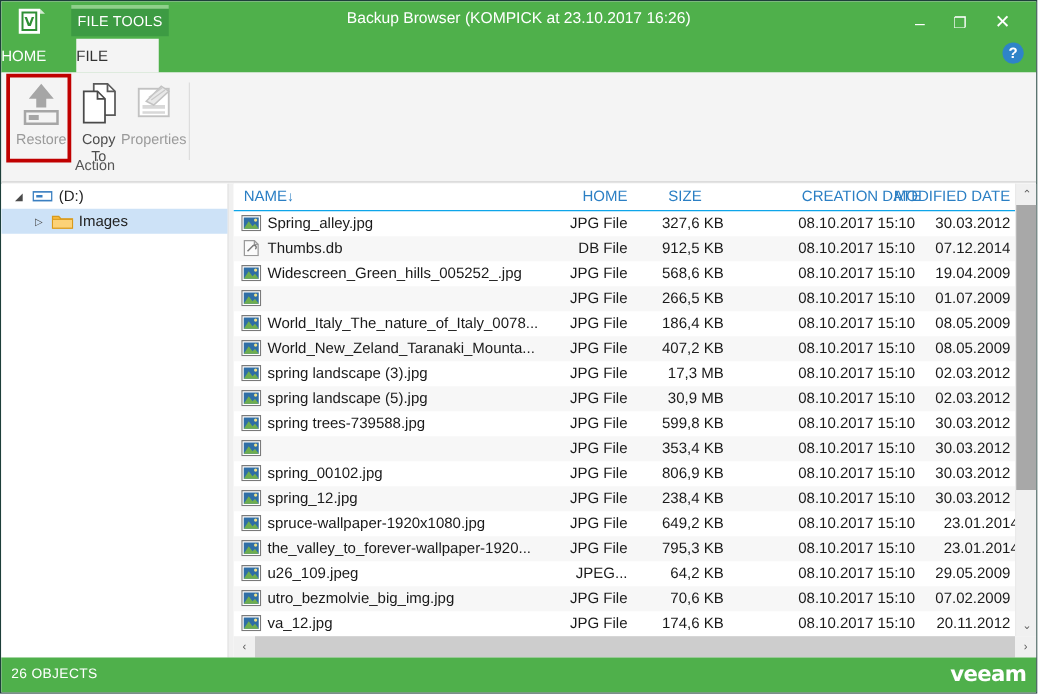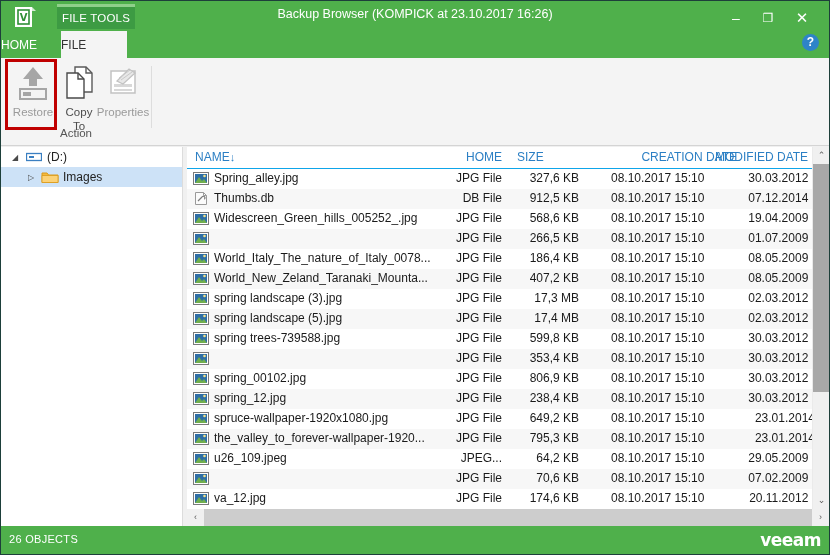--- a/index.html
+++ b/index.html
@@ -133,40 +133,40 @@
     position: absolute; left: 0; top: 0; right: 17px; height: 22px;
     border-bottom: 1px solid #0ea5e9;
     background: #ffffff;
   }
   .hcell {
     position: absolute; top: 3px; font-size: 12px; color: #2b7fc4;
     white-space: nowrap;
   }
   .h-name { left: 8px; }
   .h-type { left: 255px; width: 60px; text-align: right; }
-  .h-size { left: 330px; width: 62px; text-align: left; }
+  .h-size { left: 330px; width: 62px; text-align: center; }
   .h-cdate { left: 405px; width: 145px; text-align: right; }
   .h-mdate { left: 528px; width: 120px; text-align: left; }
   .sort-arrow { font-size: 11px; color: #2b7fc4; }
 
   .rows {
     position: absolute; left: 0; top: 22px; right: 17px; bottom: 17px;
     overflow: hidden;
   }
   .row {
     position: relative; height: 20px; width: 100%;
     font-size: 12px; color: #1a1a1a;
   }
   .row:nth-child(even) { background: #f7f7f7; }
   .cell { position: absolute; top: 2px; white-space: nowrap; }
   .c-icon { left: 6px; top: 3px; width: 16px; height: 14px; }
   .c-name { left: 27px; }
   .c-type { left: 255px; width: 60px; text-align: right; }
   .c-size { left: 330px; width: 62px; text-align: right; }
-  .c-cdate { left: 424px; width: 145px; text-align: left; }
+  .c-cdate { left: 400px; width: 145px; text-align: right; }
   .c-mdate { left: 528px; width: 120px; text-align: right; }
 
   
   .vscroll {
     position: absolute; right: 0; top: 0; width: 17px; bottom: 17px;
     background: #f0f0f0; border-left: 1px solid #eaeaea;
   }
   .vs-up, .vs-dn {
     position: absolute; left: 0; width: 17px; height: 17px;
     color: #5a5a5a; font-size: 9px; text-align: center; line-height: 17px;
@@ -434,21 +434,21 @@
           </div>
           <div class="row">
             <span class="cell c-icon"><svg width="16" height="13" viewBox="0 0 16 13">
                 <rect x="0.5" y="0.5" width="15" height="12" fill="#ffffff" stroke="#7a7a7a" stroke-width="1"></rect>
                 <rect x="2" y="2" width="12" height="9" fill="#2f6ea5"></rect>
                 <path d="M2 11 L6 5 L9 9 L11 7 L14 11 Z" fill="#6fae4e"></path>
                 <circle cx="11.5" cy="4" r="1.3" fill="#f2e38a"></circle>
               </svg></span>
             <span class="cell c-name">spring landscape (5).jpg</span>
             <span class="cell c-type">JPG File</span>
-            <span class="cell c-size">17,4 MB</span>
+            <span class="cell c-size">30,9 MB</span>
             <span class="cell c-cdate">08.10.2017 15:10</span>
             <span class="cell c-mdate">02.03.2012 23:1</span>
           </div>
           <div class="row">
             <span class="cell c-icon"><svg width="16" height="13" viewBox="0 0 16 13">
                 <rect x="0.5" y="0.5" width="15" height="12" fill="#ffffff" stroke="#7a7a7a" stroke-width="1"></rect>
                 <rect x="2" y="2" width="12" height="9" fill="#2f6ea5"></rect>
                 <path d="M2 11 L6 5 L9 9 L11 7 L14 11 Z" fill="#6fae4e"></path>
                 <circle cx="11.5" cy="4" r="1.3" fill="#f2e38a"></circle>
               </svg></span>
@@ -535,20 +535,21 @@
             <span class="cell c-cdate">08.10.2017 15:10</span>
             <span class="cell c-mdate">29.05.2009 15:0</span>
           </div>
           <div class="row">
             <span class="cell c-icon"><svg width="16" height="13" viewBox="0 0 16 13">
                 <rect x="0.5" y="0.5" width="15" height="12" fill="#ffffff" stroke="#7a7a7a" stroke-width="1"></rect>
                 <rect x="2" y="2" width="12" height="9" fill="#2f6ea5"></rect>
                 <path d="M2 11 L6 5 L9 9 L11 7 L14 11 Z" fill="#6fae4e"></path>
                 <circle cx="11.5" cy="4" r="1.3" fill="#f2e38a"></circle>
               </svg></span>
+            <span class="cell c-name">utro_bezmolvie_big_img.jpg</span>
             <span class="cell c-type">JPG File</span>
             <span class="cell c-size">70,6 KB</span>
             <span class="cell c-cdate">08.10.2017 15:10</span>
             <span class="cell c-mdate">07.02.2009 18:1</span>
           </div>
           <div class="row">
             <span class="cell c-icon"><svg width="16" height="13" viewBox="0 0 16 13">
                 <rect x="0.5" y="0.5" width="15" height="12" fill="#ffffff" stroke="#7a7a7a" stroke-width="1"></rect>
                 <rect x="2" y="2" width="12" height="9" fill="#2f6ea5"></rect>
                 <path d="M2 11 L6 5 L9 9 L11 7 L14 11 Z" fill="#6fae4e"></path>

